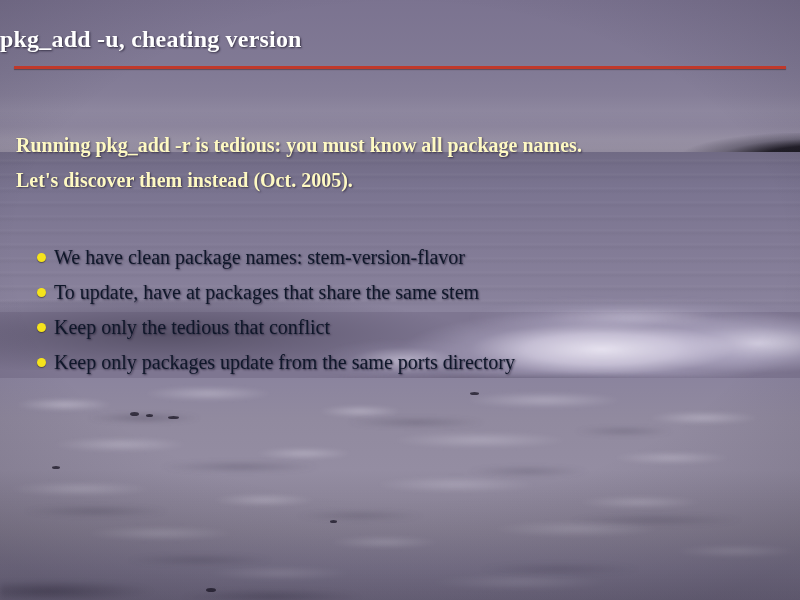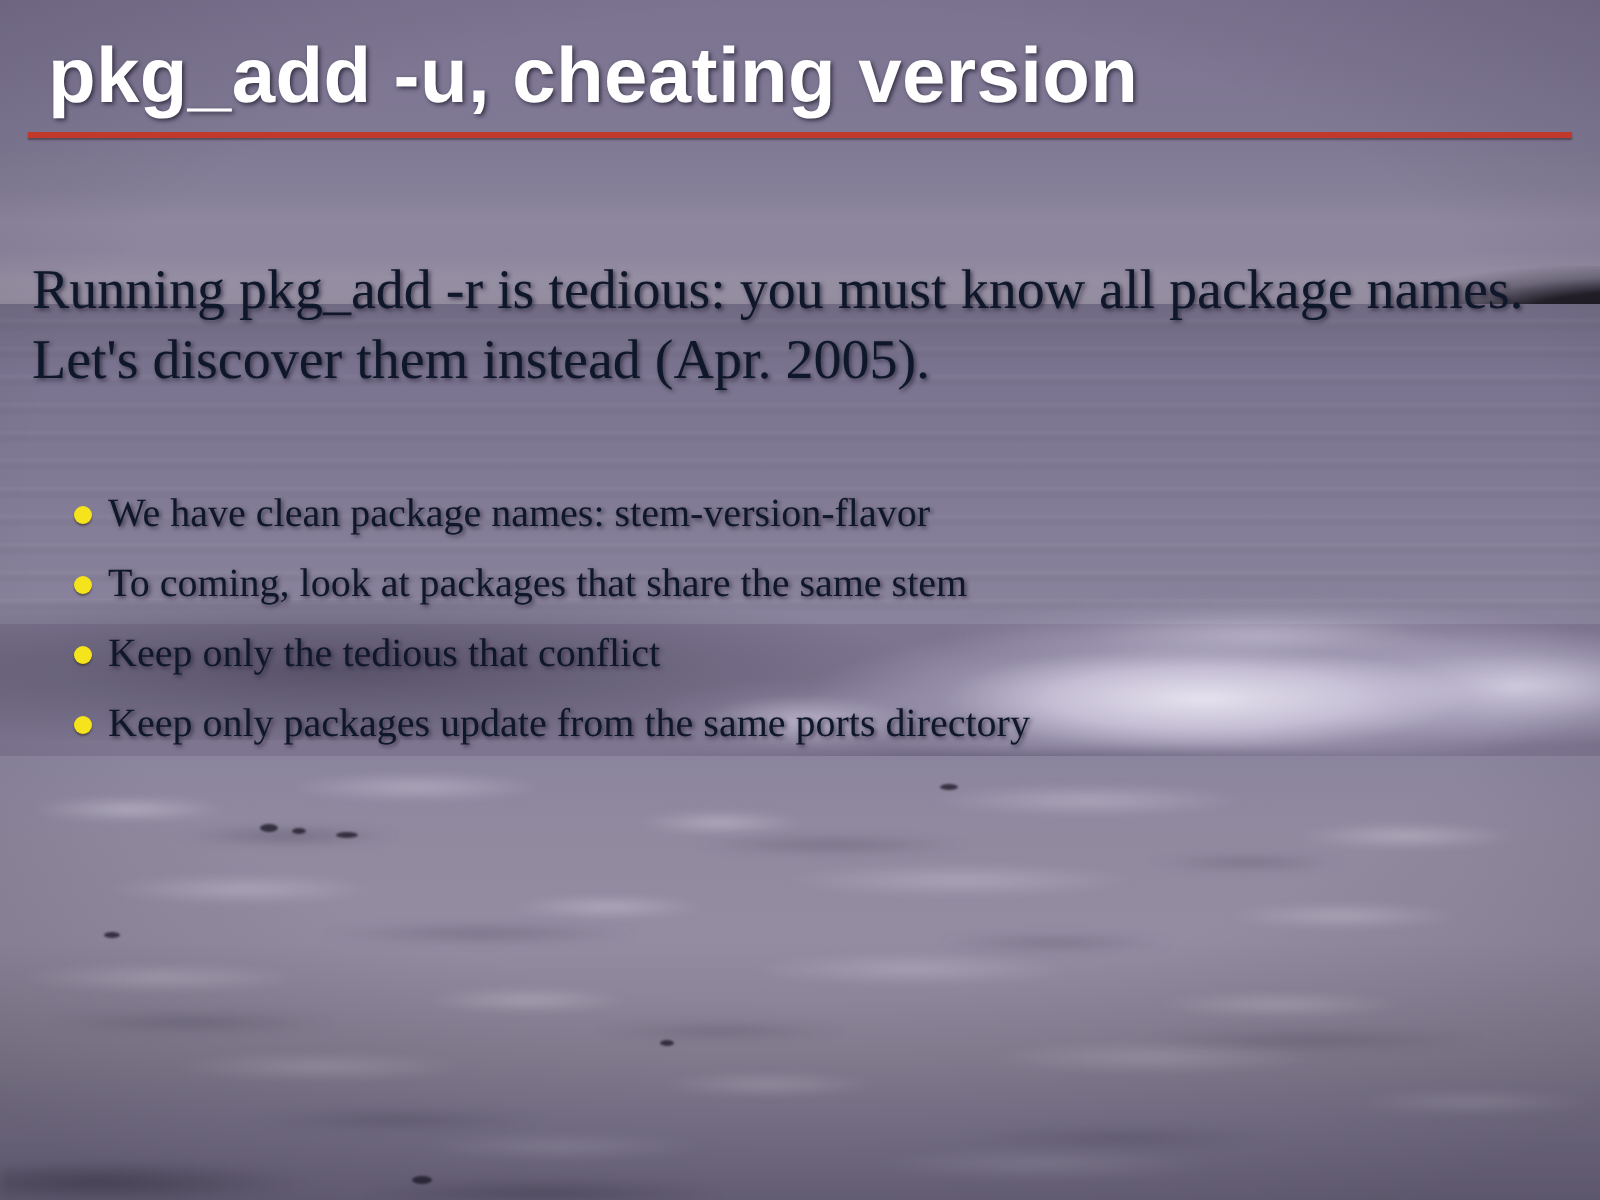--- a/index.html
+++ b/index.html
@@ -242,25 +242,25 @@
   
   .content {
     position: relative;
     z-index: 5;
     width: 800px;
     height: 600px;
   }
 
   .slide-title {
     position: absolute;
-    left: 24px;
+    left: 0;
     top: 22px;
-    font-family: Liberation Sans, sans-serif;
+    font-family: Liberation Serif, serif;
     font-weight: bold;
-    font-size: 39px;
+    font-size: 24px;
     line-height: 34px;
     letter-spacing: 0.2px;
     color: #ffffff;
     text-shadow: 1px 1px 2px rgba(30,24,44,0.75);
     white-space: nowrap;
   }
 
   .title-rule {
     position: absolute;
     left: 14px;
@@ -271,25 +271,26 @@
     box-shadow: 0 1px 1px rgba(40,20,20,0.45);
   }
 
   .intro {
     position: absolute;
     left: 16px;
     top: 128px;
     width: 770px;
   }
   .intro-line {
-    font-size: 28px;
+    font-size: 20px;
     line-height: 35px;
-    color: #0f172a;
+    color: #fef9c3;
     text-shadow: 1px 1px 2px rgba(35,28,50,0.7);
     white-space: nowrap;
+    font-weight: bold;
   }
 
   .bullets {
     position: absolute;
     left: 36px;
     top: 240px;
     width: 750px;
     list-style: none;
     margin: 0;
     padding: 0;
@@ -348,31 +349,31 @@
   </div>
 
   <div class="content">
 
     <div class="slide-title">pkg_add -u, cheating version</div>
 
     <div class="title-rule"></div>
 
     <div class="intro">
       <div class="intro-line">Running pkg_add -r is tedious: you must know all package names.</div>
-      <div class="intro-line">Let's discover them instead (Apr. 2005).</div>
+      <div class="intro-line">Let's discover them instead (Oct. 2005).</div>
     </div>
 
     <ul class="bullets">
       <li class="bullet-item">
         <span class="bullet-marker"></span>
         <span>We have clean package names: stem-version-flavor</span>
       </li>
       <li class="bullet-item">
         <span class="bullet-marker"></span>
-        <span>To coming, look at packages that share the same stem</span>
+        <span>To update, have at packages that share the same stem</span>
       </li>
       <li class="bullet-item">
         <span class="bullet-marker"></span>
         <span>Keep only the tedious that conflict</span>
       </li>
       <li class="bullet-item">
         <span class="bullet-marker"></span>
         <span>Keep only packages update from the same ports directory</span>
       </li>
     </ul>

